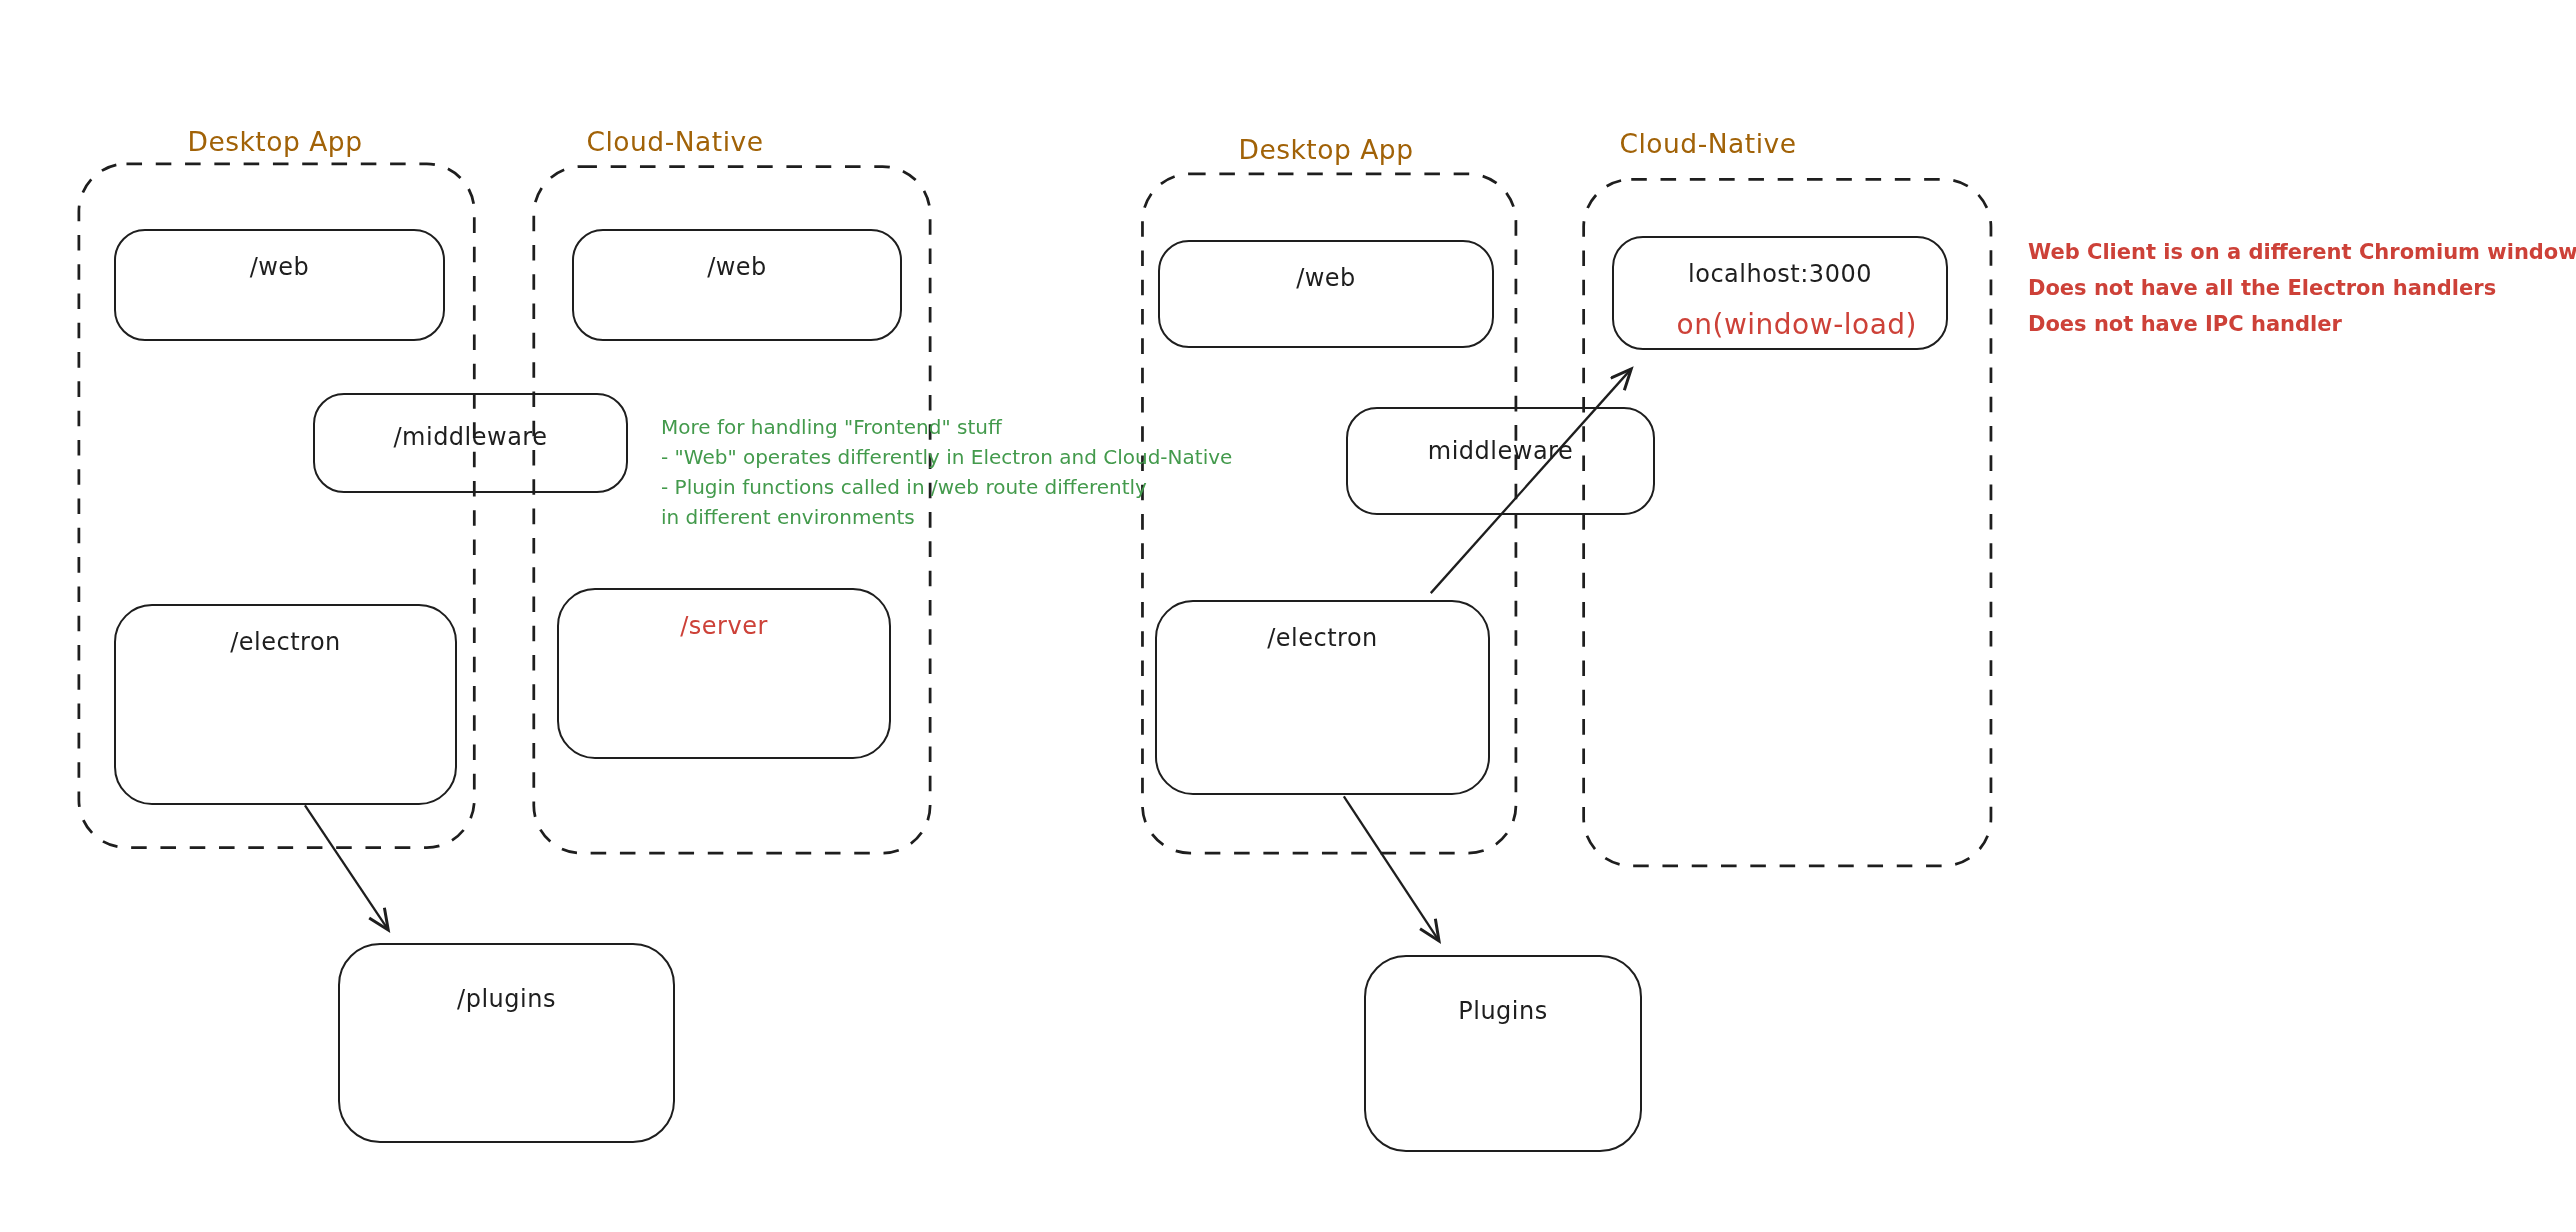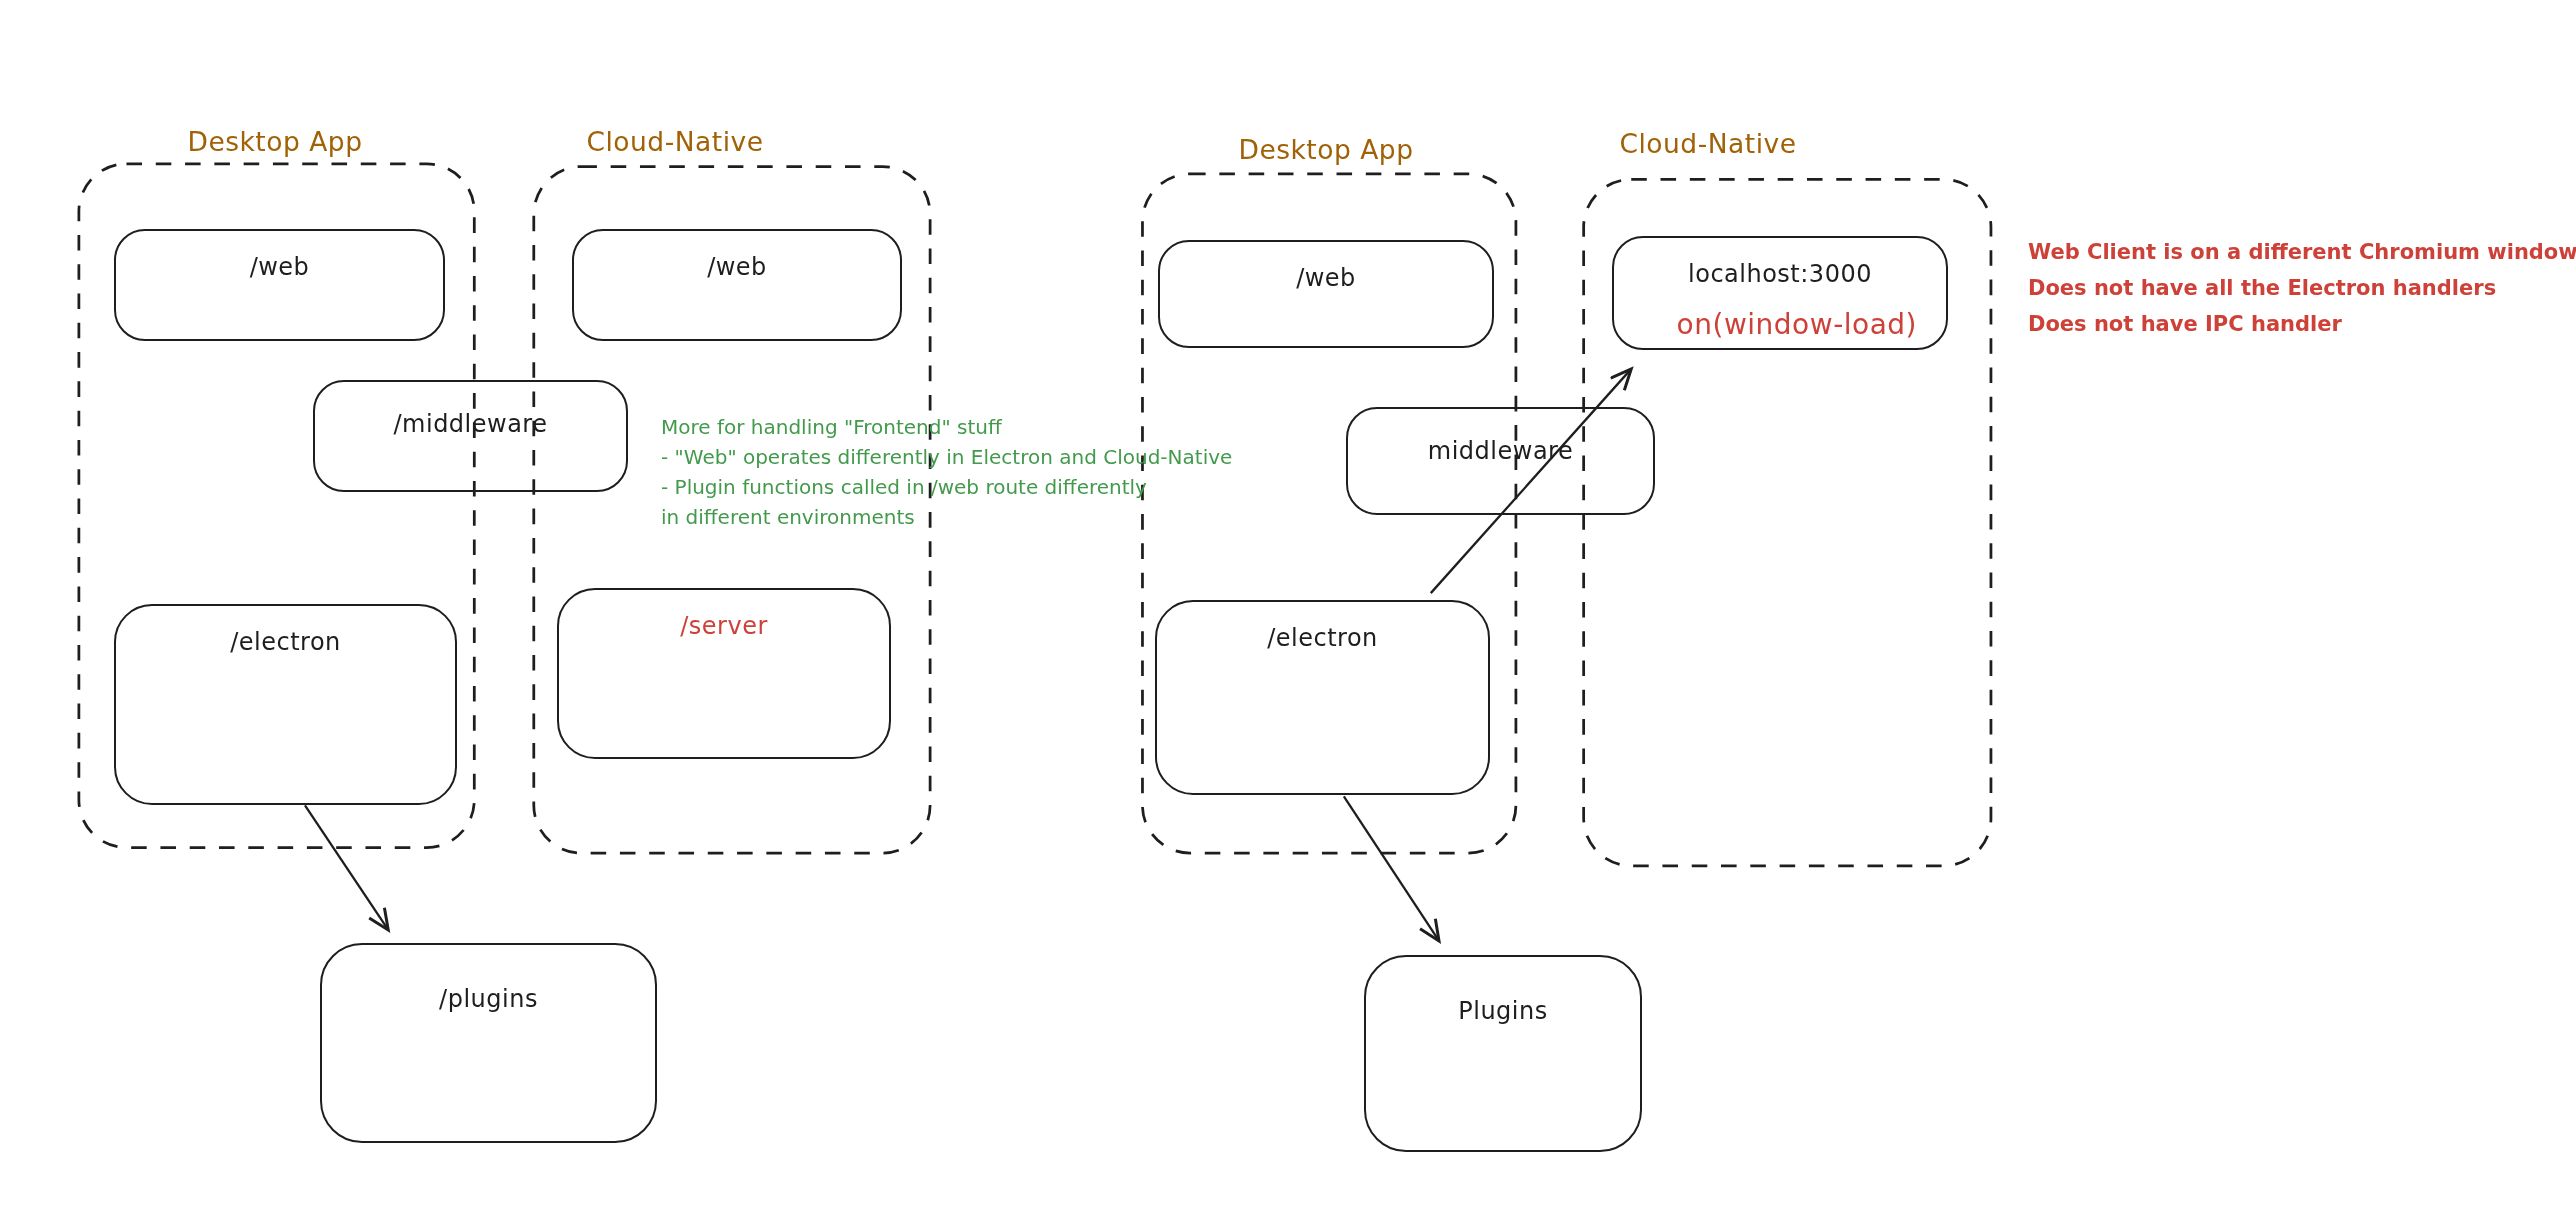--- a/index.html
+++ b/index.html
@@ -94,33 +94,33 @@
   <div class="sec-label" style="left:675px; top:126px;">Cloud-Native</div>
 
   <div class="node" style="left:114px; top:229px; width:331px; height:112px;">
     <span>/web</span>
   </div>
 
   <div class="node" style="left:572px; top:229px; width:330px; height:112px;">
     <span>/web</span>
   </div>
 
-  <div class="node pad-md" style="left:313px; top:380px; width:315px; height:112px;">
+  <div class="node pad-md" style="left:313px; top:393px; width:315px; height:100px;">
     <span>/middleware</span>
   </div>
 
   <div class="node" style="left:114px; top:604px; width:343px; height:201px; border-radius:38px;">
     <span>/electron</span>
   </div>
 
   <div class="node" style="left:557px; top:588px; width:334px; height:171px; border-radius:38px;">
     <span class="red-label">/server</span>
   </div>
 
-  <div class="node pad-lg" style="left:320px; top:943px; width:337px; height:200px; border-radius:42px;">
+  <div class="node pad-lg" style="left:338px; top:943px; width:337px; height:200px; border-radius:42px;">
     <span>/plugins</span>
   </div>
 
   <div class="note green" style="left:661px; top:412px;">
     <div>More for handling "Frontend" stuff</div>
     <div>- "Web" operates differently in Electron and Cloud-Native</div>
     <div>- Plugin functions called in /web route differently</div>
     <div>in different environments</div>
   </div>
 

